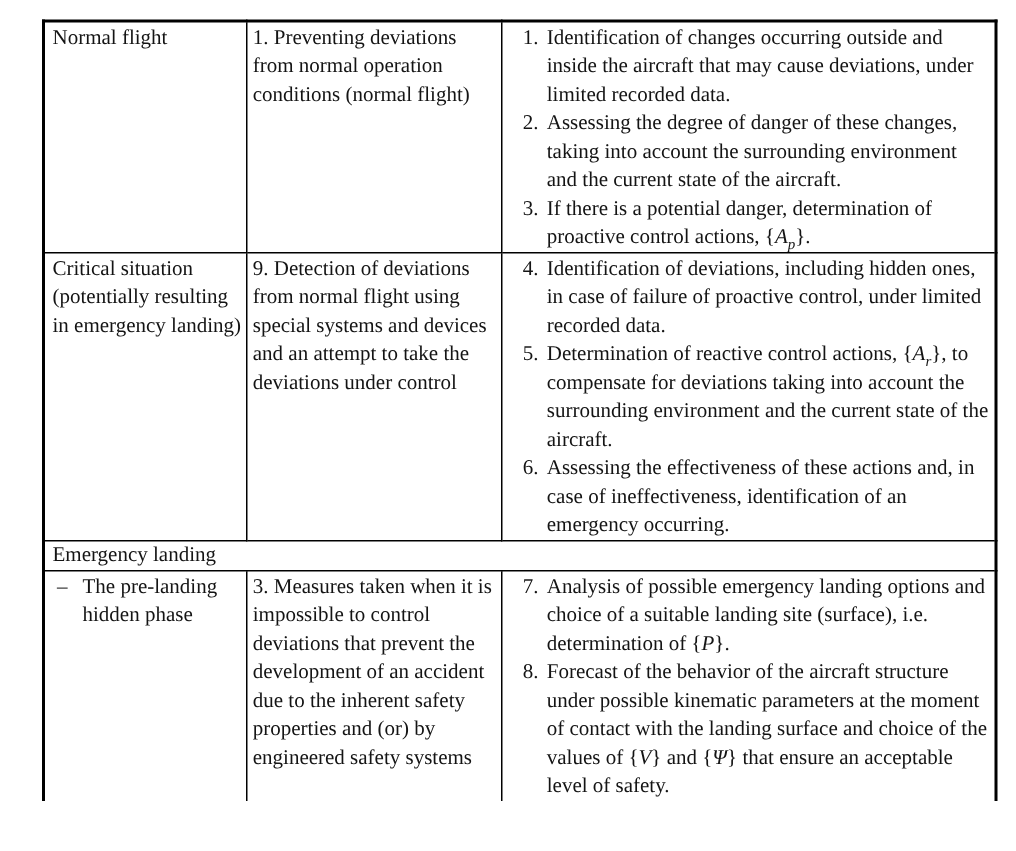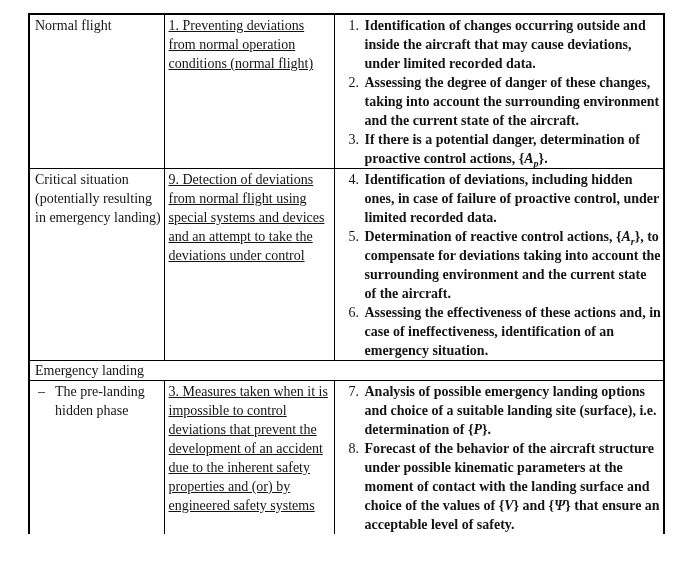--- a/index.html
+++ b/index.html
@@ -48,39 +48,38 @@
   }
   td.c1 {
     vertical-align: top;
     line-height: 19px;
     padding: 1px 1px 0 5px;
   }
   td.c2 {
     vertical-align: top;
     line-height: 19px;
     padding: 1px 3px 0 4px;
-    text-decoration: underline;
   }
   td.c3 {
     vertical-align: top;
     line-height: 19px;
     padding: 1px 2px 0 0;
   }
   td.section-cell {
     vertical-align: middle;
     line-height: 17px;
     padding: 0 0 1px 5px;
     margin-top: 24px;
   }
   .ops-item { display: flex; }
   .ops-num {
     flex: 0 0 16px;
     margin-left: 14px;
   }
-  .ops-text { flex: 1 1 auto; font-weight: bold; }
+  .ops-text { flex: 1 1 auto; }
   .dash-item { display: flex; }
   .dash-marker { flex: 0 0 17px; padding-left: 3px; }
   .mv { font-style: italic; }
   .mv sub {
     font-style: italic;
     font-size: 10px;
     line-height: 0;
   }
 </style>
 </head>
@@ -121,21 +120,21 @@
             <div class="ops-item">
               <span class="ops-num">4.</span>
               <div class="ops-text">Identification of deviations, including hidden ones, in case of failure of proactive control, under limited recorded data.</div>
             </div>
             <div class="ops-item">
               <span class="ops-num">5.</span>
               <div class="ops-text">Determination of reactive control actions, {<span class="mv">A<sub>r</sub></span>}, to compensate for deviations taking into account the surrounding environment and the current state of the aircraft.</div>
             </div>
             <div class="ops-item">
               <span class="ops-num">6.</span>
-              <div class="ops-text">Assessing the effectiveness of these actions and, in case of ineffectiveness, identification of an emergency situation.</div>
+              <div class="ops-text">Assessing the effectiveness of these actions and, in case of ineffectiveness, identification of an emergency occurring.</div>
             </div>
           </td>
       </tr>
 
       <tr class="row-section">
         <td class="section-cell" colspan="3">Emergency landing</td>
       </tr>
 
       <tr class="row-prelanding">
         <td class="c1">

